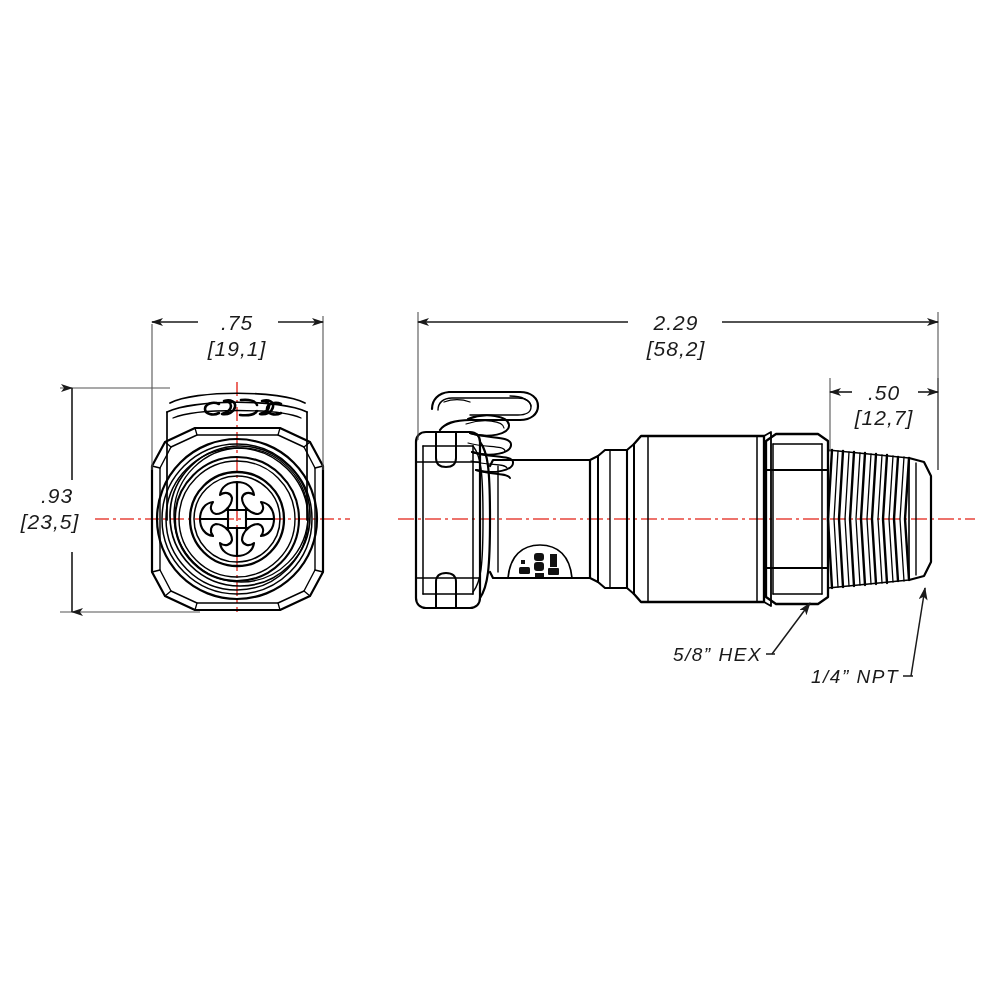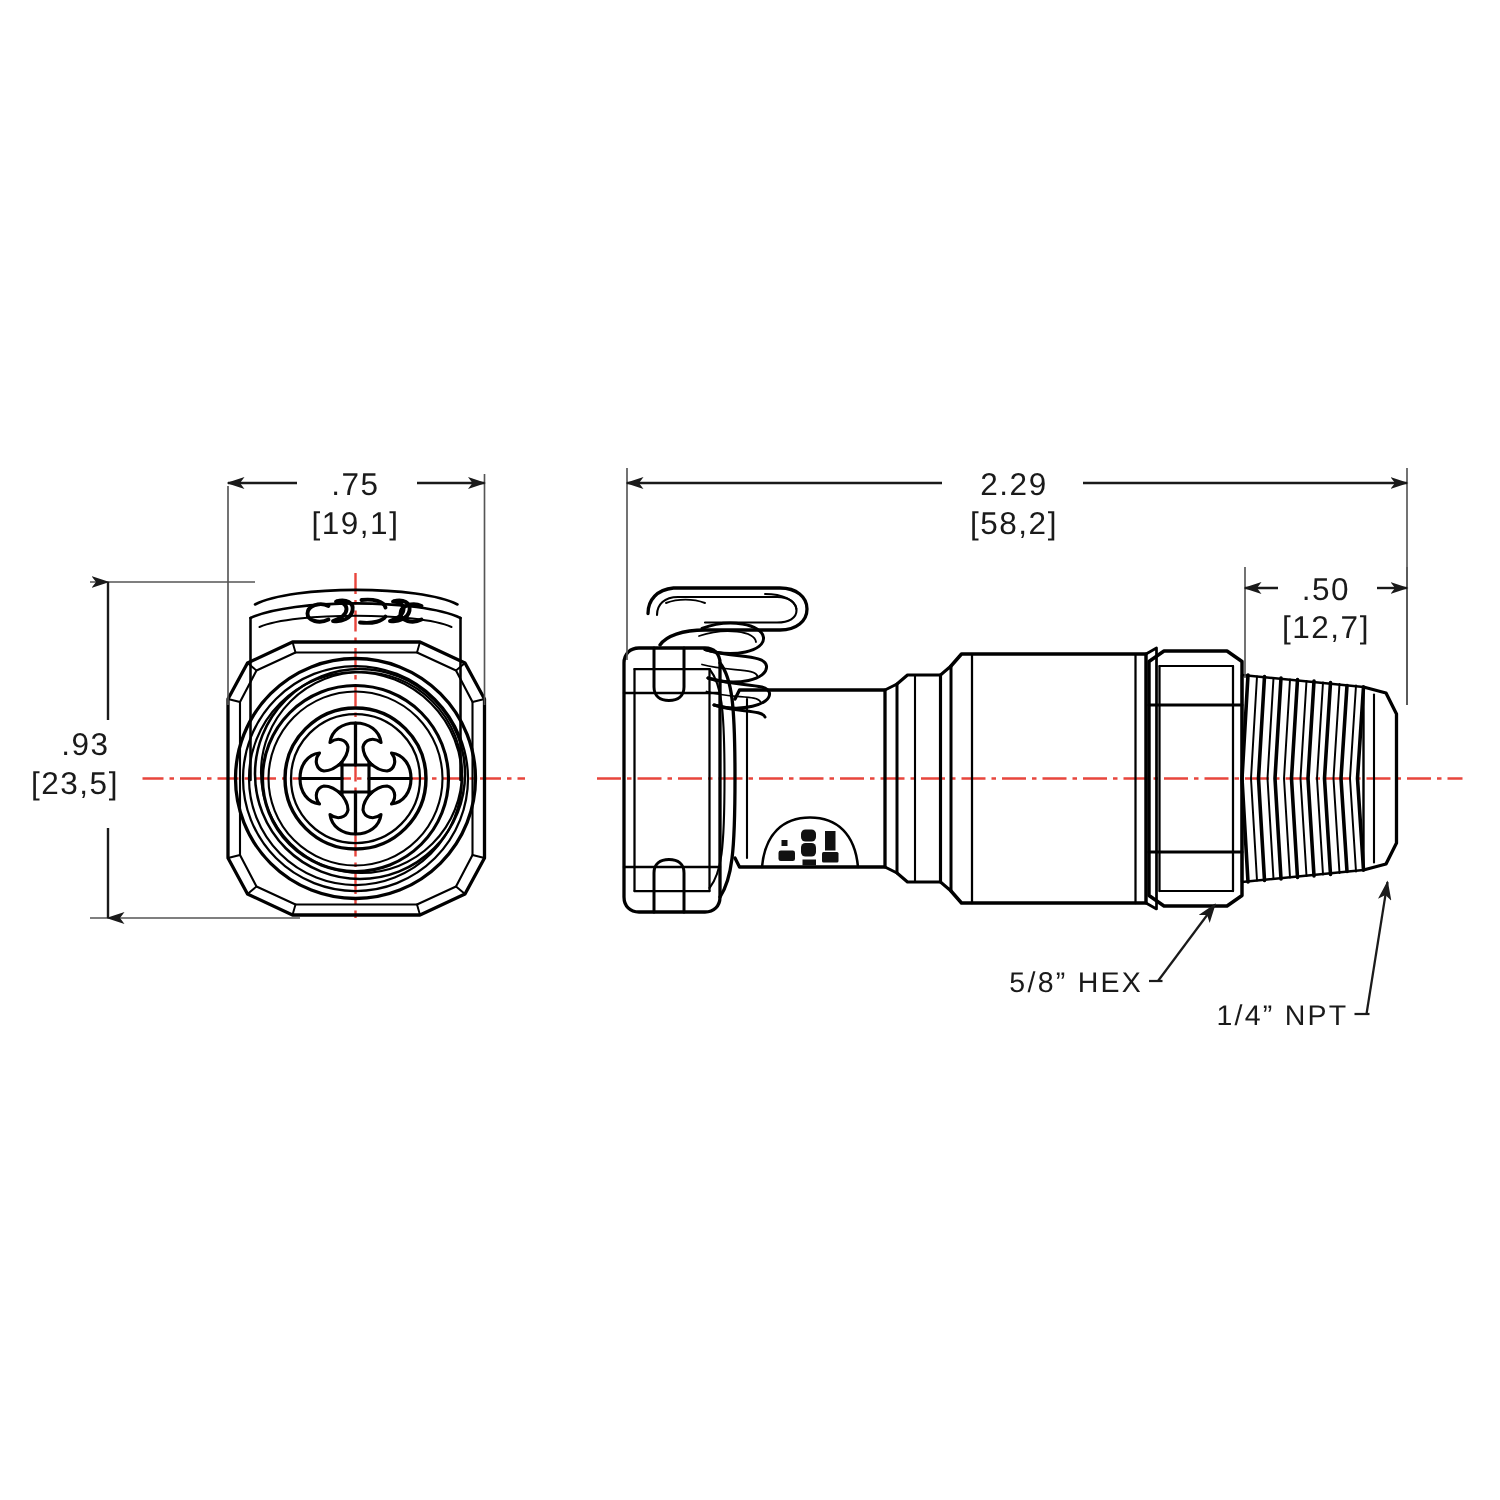--- a/index.html
+++ b/index.html
@@ -1,18 +1,18 @@
 <!DOCTYPE html>
 <html><head>
 <meta charset="utf-8">
 <style>
   html,body{margin:0;padding:0;background:#ffffff;}
   body{width:1000px;height:1000px;overflow:hidden;
        font-family:"Liberation Sans", sans-serif;}
-  #sheet{position:relative;width:1000px;height:1000px;background:#ffffff;}
+  #sheet{position:relative;width:1000px;height:1000px;background:#ffffff;font-style:italic;}
   svg{display:block;}
   .dimtext{font-family:"Liberation Sans", sans-serif;font-size:21px;fill:#1a1a1a;
            letter-spacing:1px;}
   .calltext{font-family:"Liberation Sans", sans-serif;font-size:19px;fill:#1a1a1a;
            letter-spacing:1.5px;}
 </style>
 </head>
 <body>
 
 <div id="sheet">

